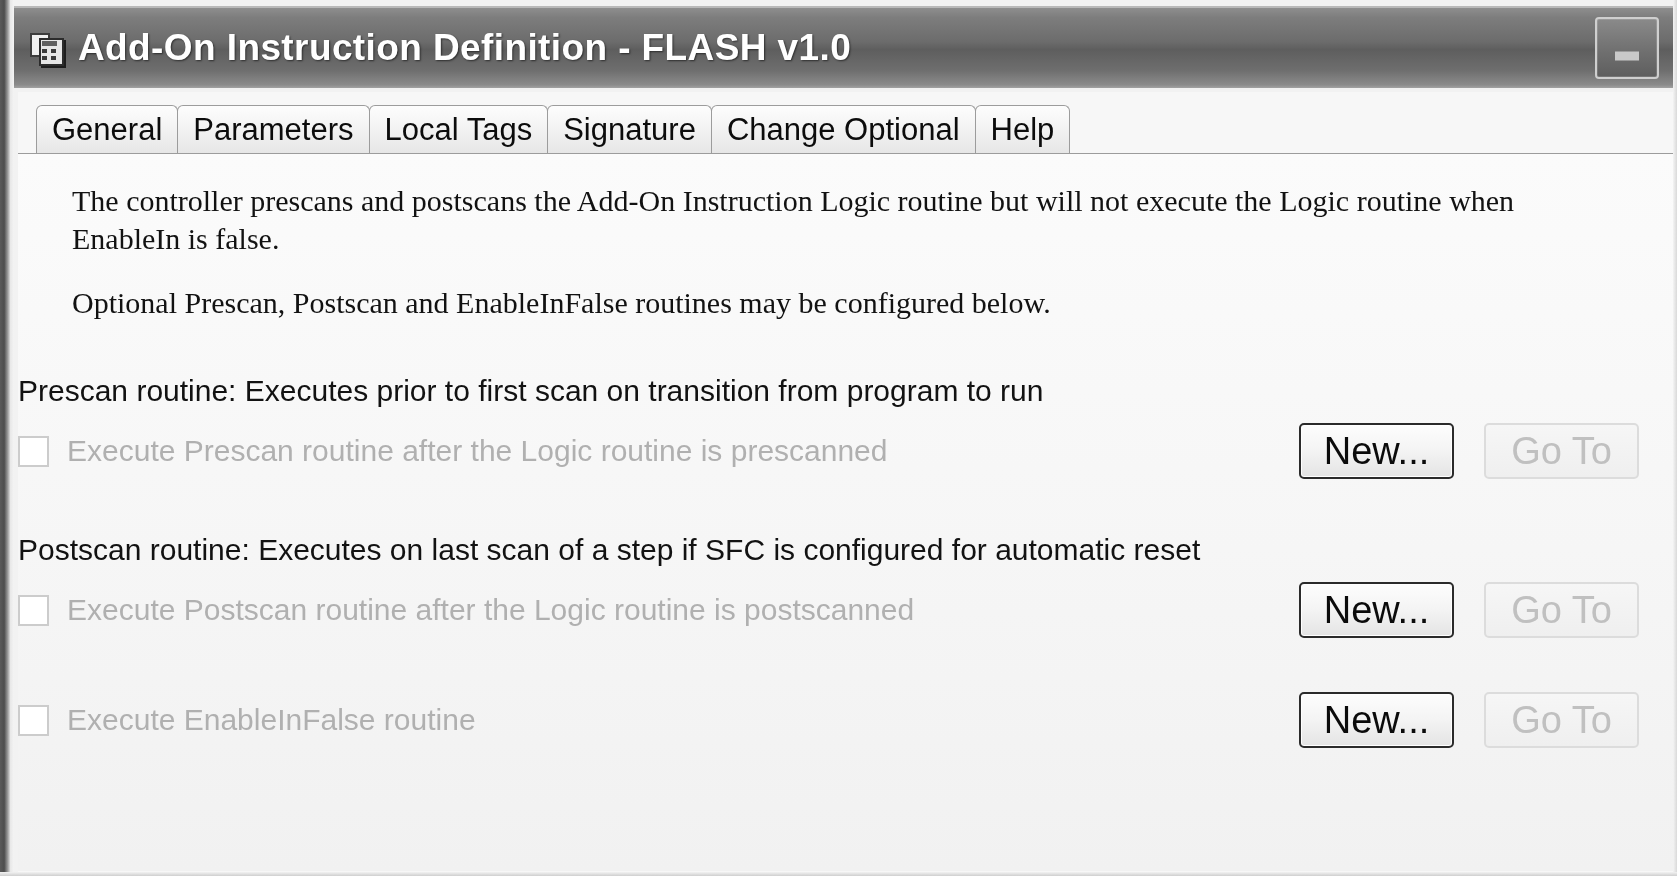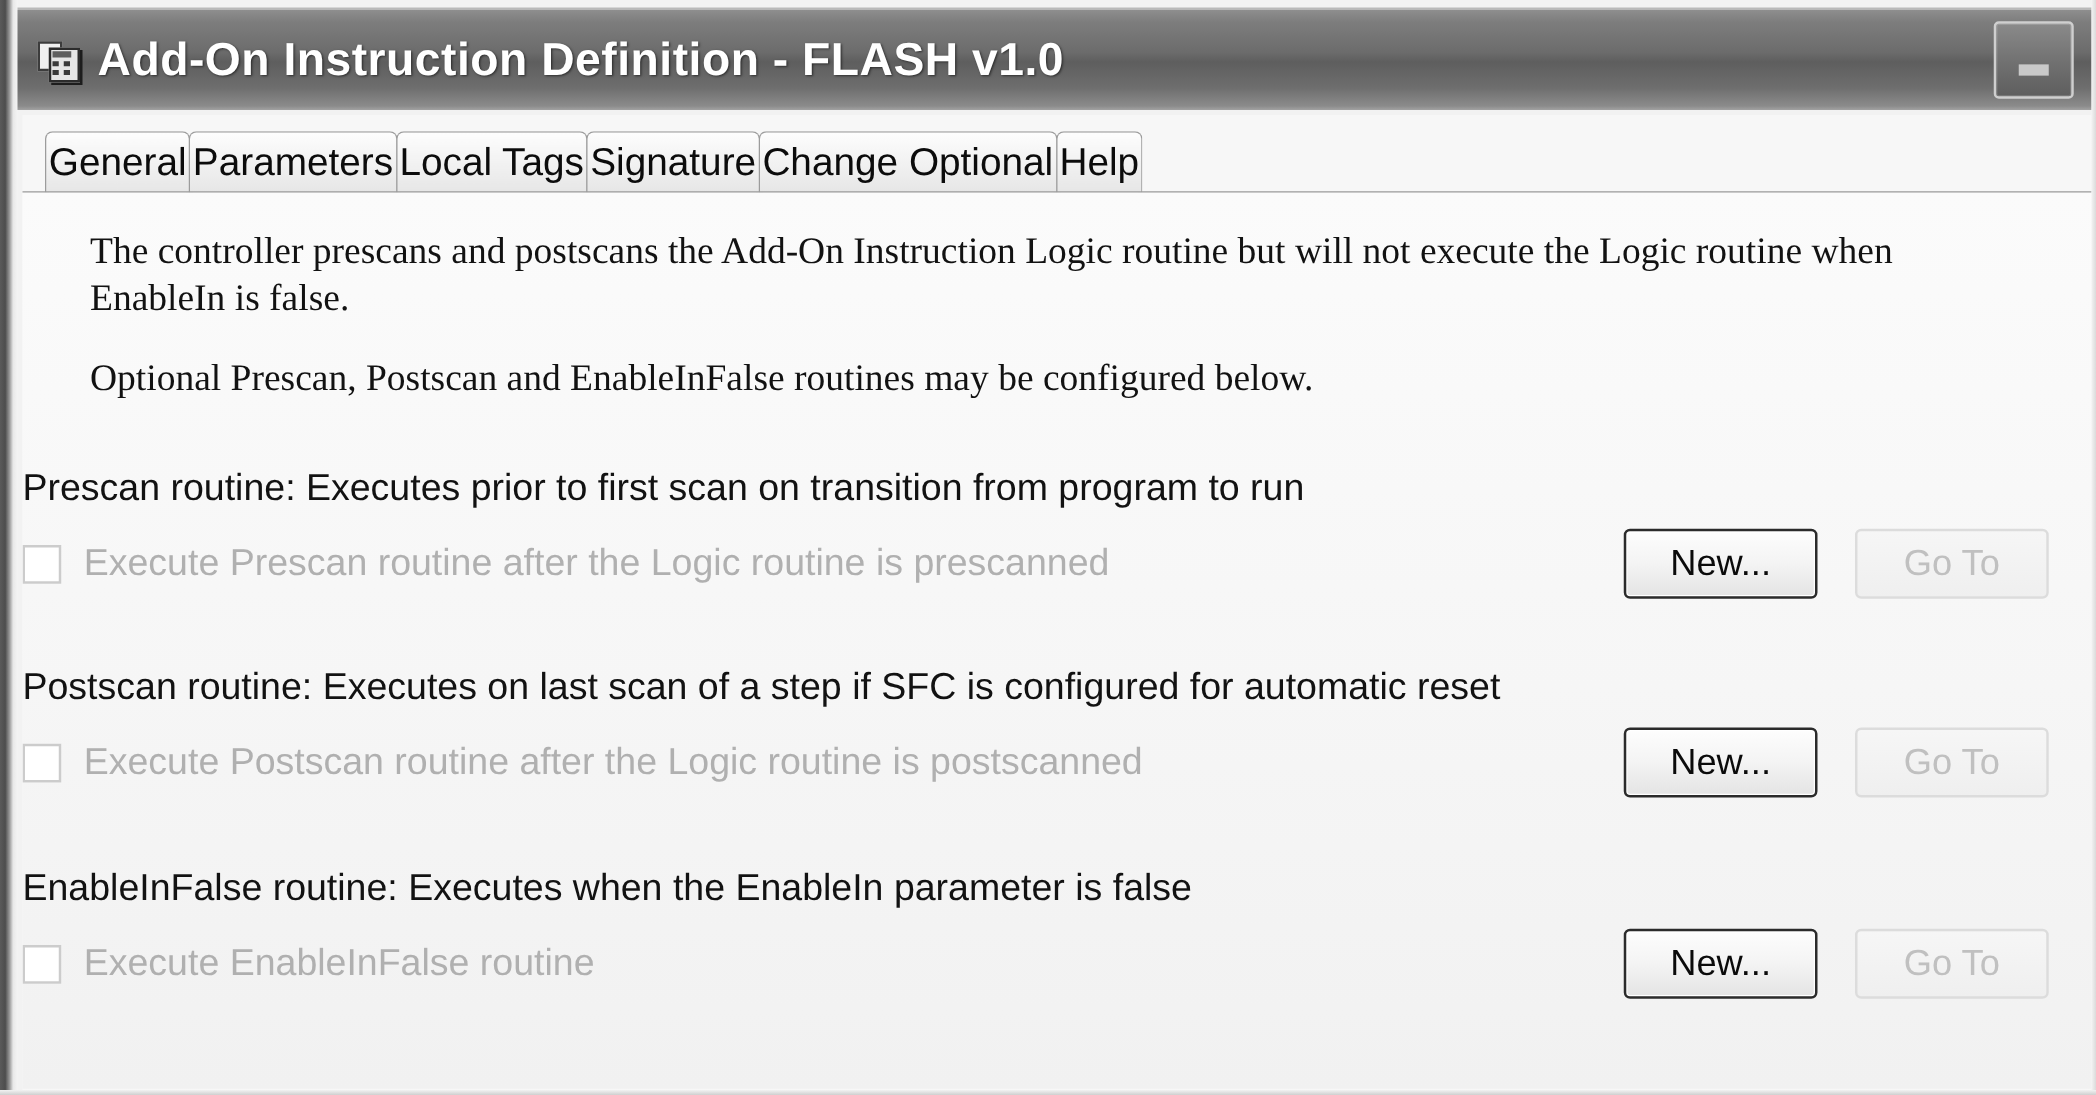--- a/index.html
+++ b/index.html
@@ -110,21 +110,21 @@
     position: relative;
     height: 62px;
     margin-left: 18px;
     display: flex;
     align-items: flex-end;
   }
   .tab {
     position: relative;
     height: 49px;
     margin-right: -1px;
-    padding: 0 2px;
+    padding: 0 15px;
     display: flex;
     align-items: center;
     justify-content: center;
     font-size: 31px;
     color: #0c0c0c;
     white-space: nowrap;
     background: linear-gradient(to bottom,#fdfdfd 0%, #f3f3f3 45%, #e6e6e6 100%);
     border: 1px solid #9c9c9c;
     border-bottom: none;
     border-radius: 6px 6px 0 0;
@@ -198,21 +198,21 @@
   }
   .spacer { flex: 1 1 auto; }
 
   .btn {
     flex: 0 0 auto;
     width: 155px; height: 56px;
     box-sizing: border-box;
     display: flex;
     align-items: center;
     justify-content: center;
-    font-size: 29px;
+    font-size: 38px;
     border-radius: 5px;
     font-family: "Liberation Sans", sans-serif;
   }
   .btn-default {
     background: linear-gradient(to bottom,#fdfdfd 0%, #f4f4f4 48%, #e4e4e4 100%);
     border: 2px solid #2b2b2b;
     color: #0b0b0b;
     box-shadow: inset 0 0 0 1px #ffffff;
   }
   .btn-disabled {
@@ -280,21 +280,20 @@
         <div class="row">
           <div class="checkbox"></div>
           <div class="checkbox-label">Execute Postscan routine after the Logic routine is postscanned</div>
           <div class="spacer"></div>
           <div class="btn btn-default btn-new">New...</div>
           <div class="btn btn-disabled btn-goto">Go To</div>
         </div>
       </div>
 
       <div class="section" id="sec-enablein">
-        <div class="section-title">EnableInFalse routine: Executes when the EnableIn parameter is false</div>
         <div class="row">
           <div class="checkbox"></div>
           <div class="checkbox-label">Execute EnableInFalse routine</div>
           <div class="spacer"></div>
           <div class="btn btn-default btn-new">New...</div>
           <div class="btn btn-disabled btn-goto">Go To</div>
         </div>
       </div>
 
     </div>

